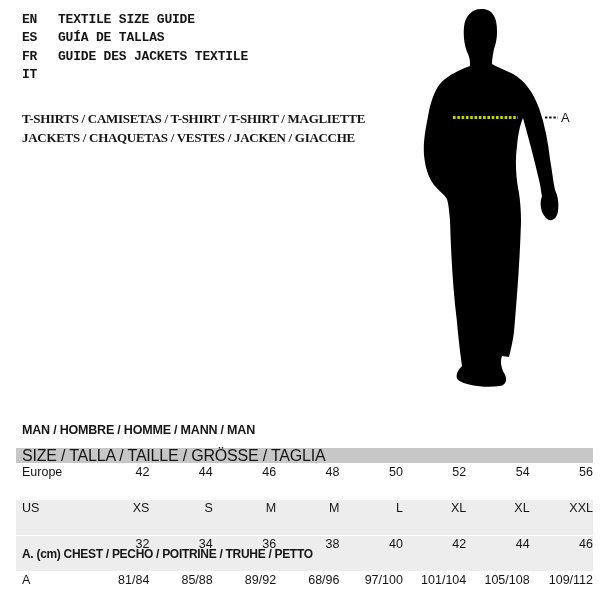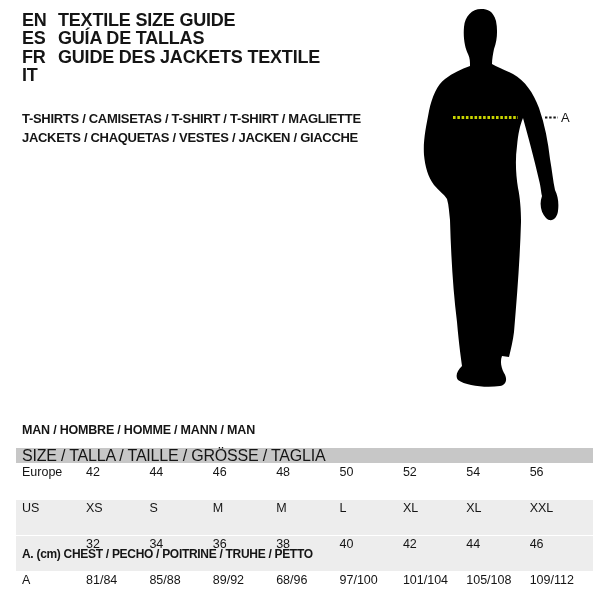--- a/index.html
+++ b/index.html
@@ -4,37 +4,37 @@
 <style>
   html,body{margin:0;padding:0;}
   body{
     width:600px;height:600px;position:relative;background:#ffffff;
     font-family:"Liberation Sans", sans-serif;color:#151515;
     -webkit-font-smoothing:antialiased;overflow:hidden;
   }
   
   .lang-list{position:absolute;left:22px;top:11px;}
   .lang-row{display:grid;grid-template-columns:36px auto;height:18.3px;
-    font-weight:bold;font-size:18px;letter-spacing:-0.2px;line-height:18.3px;white-space:nowrap;}
+    font-weight:bold;font-size:13px;letter-spacing:-0.2px;line-height:18.3px;white-space:nowrap;font-family:Liberation Mono, monospace;}
   
   .categories{position:absolute;left:22px;top:110px;}
-  .cat-line{font-weight:bold;font-size:13px;letter-spacing:-0.3px;line-height:18.5px;white-space:nowrap;}
+  .cat-line{font-weight:bold;font-size:13px;letter-spacing:-0.3px;line-height:18.5px;white-space:nowrap;font-family:Liberation Serif, serif;}
   
   .figure-wrap{position:absolute;left:410px;top:0;width:190px;height:400px;}
   
   .section-title{position:absolute;left:22px;top:423px;font-weight:bold;font-size:12.5px;
     letter-spacing:-0.2px;white-space:nowrap;text-align:center;}
   
   .size-table{position:absolute;left:16px;top:448px;width:577px;font-size:12.5px;}
   .size-table .thead{height:15px;line-height:15px;background:#c7c7c7;padding-left:6px;
     font-size:16px;letter-spacing:-0.2px;white-space:nowrap;}
   .trow{display:flex;height:35px;line-height:17px;margin-top:1px;}
   .trow.shade{background:#ededed;}
   .trow .lbl{width:64px;padding-left:6px;text-align:left;flex:none;}
-  .trow .cell{flex:1;text-align:left;}
+  .trow .cell{flex:1;text-align:right;}
   
   .footnote{position:absolute;left:22px;top:547px;font-weight:bold;font-size:12px;
     letter-spacing:-0.3px;white-space:nowrap;}
 </style>
 </head>
 <body>
 
 <div class="lang-list">
   <div class="lang-row">
     <span>EN</span>

